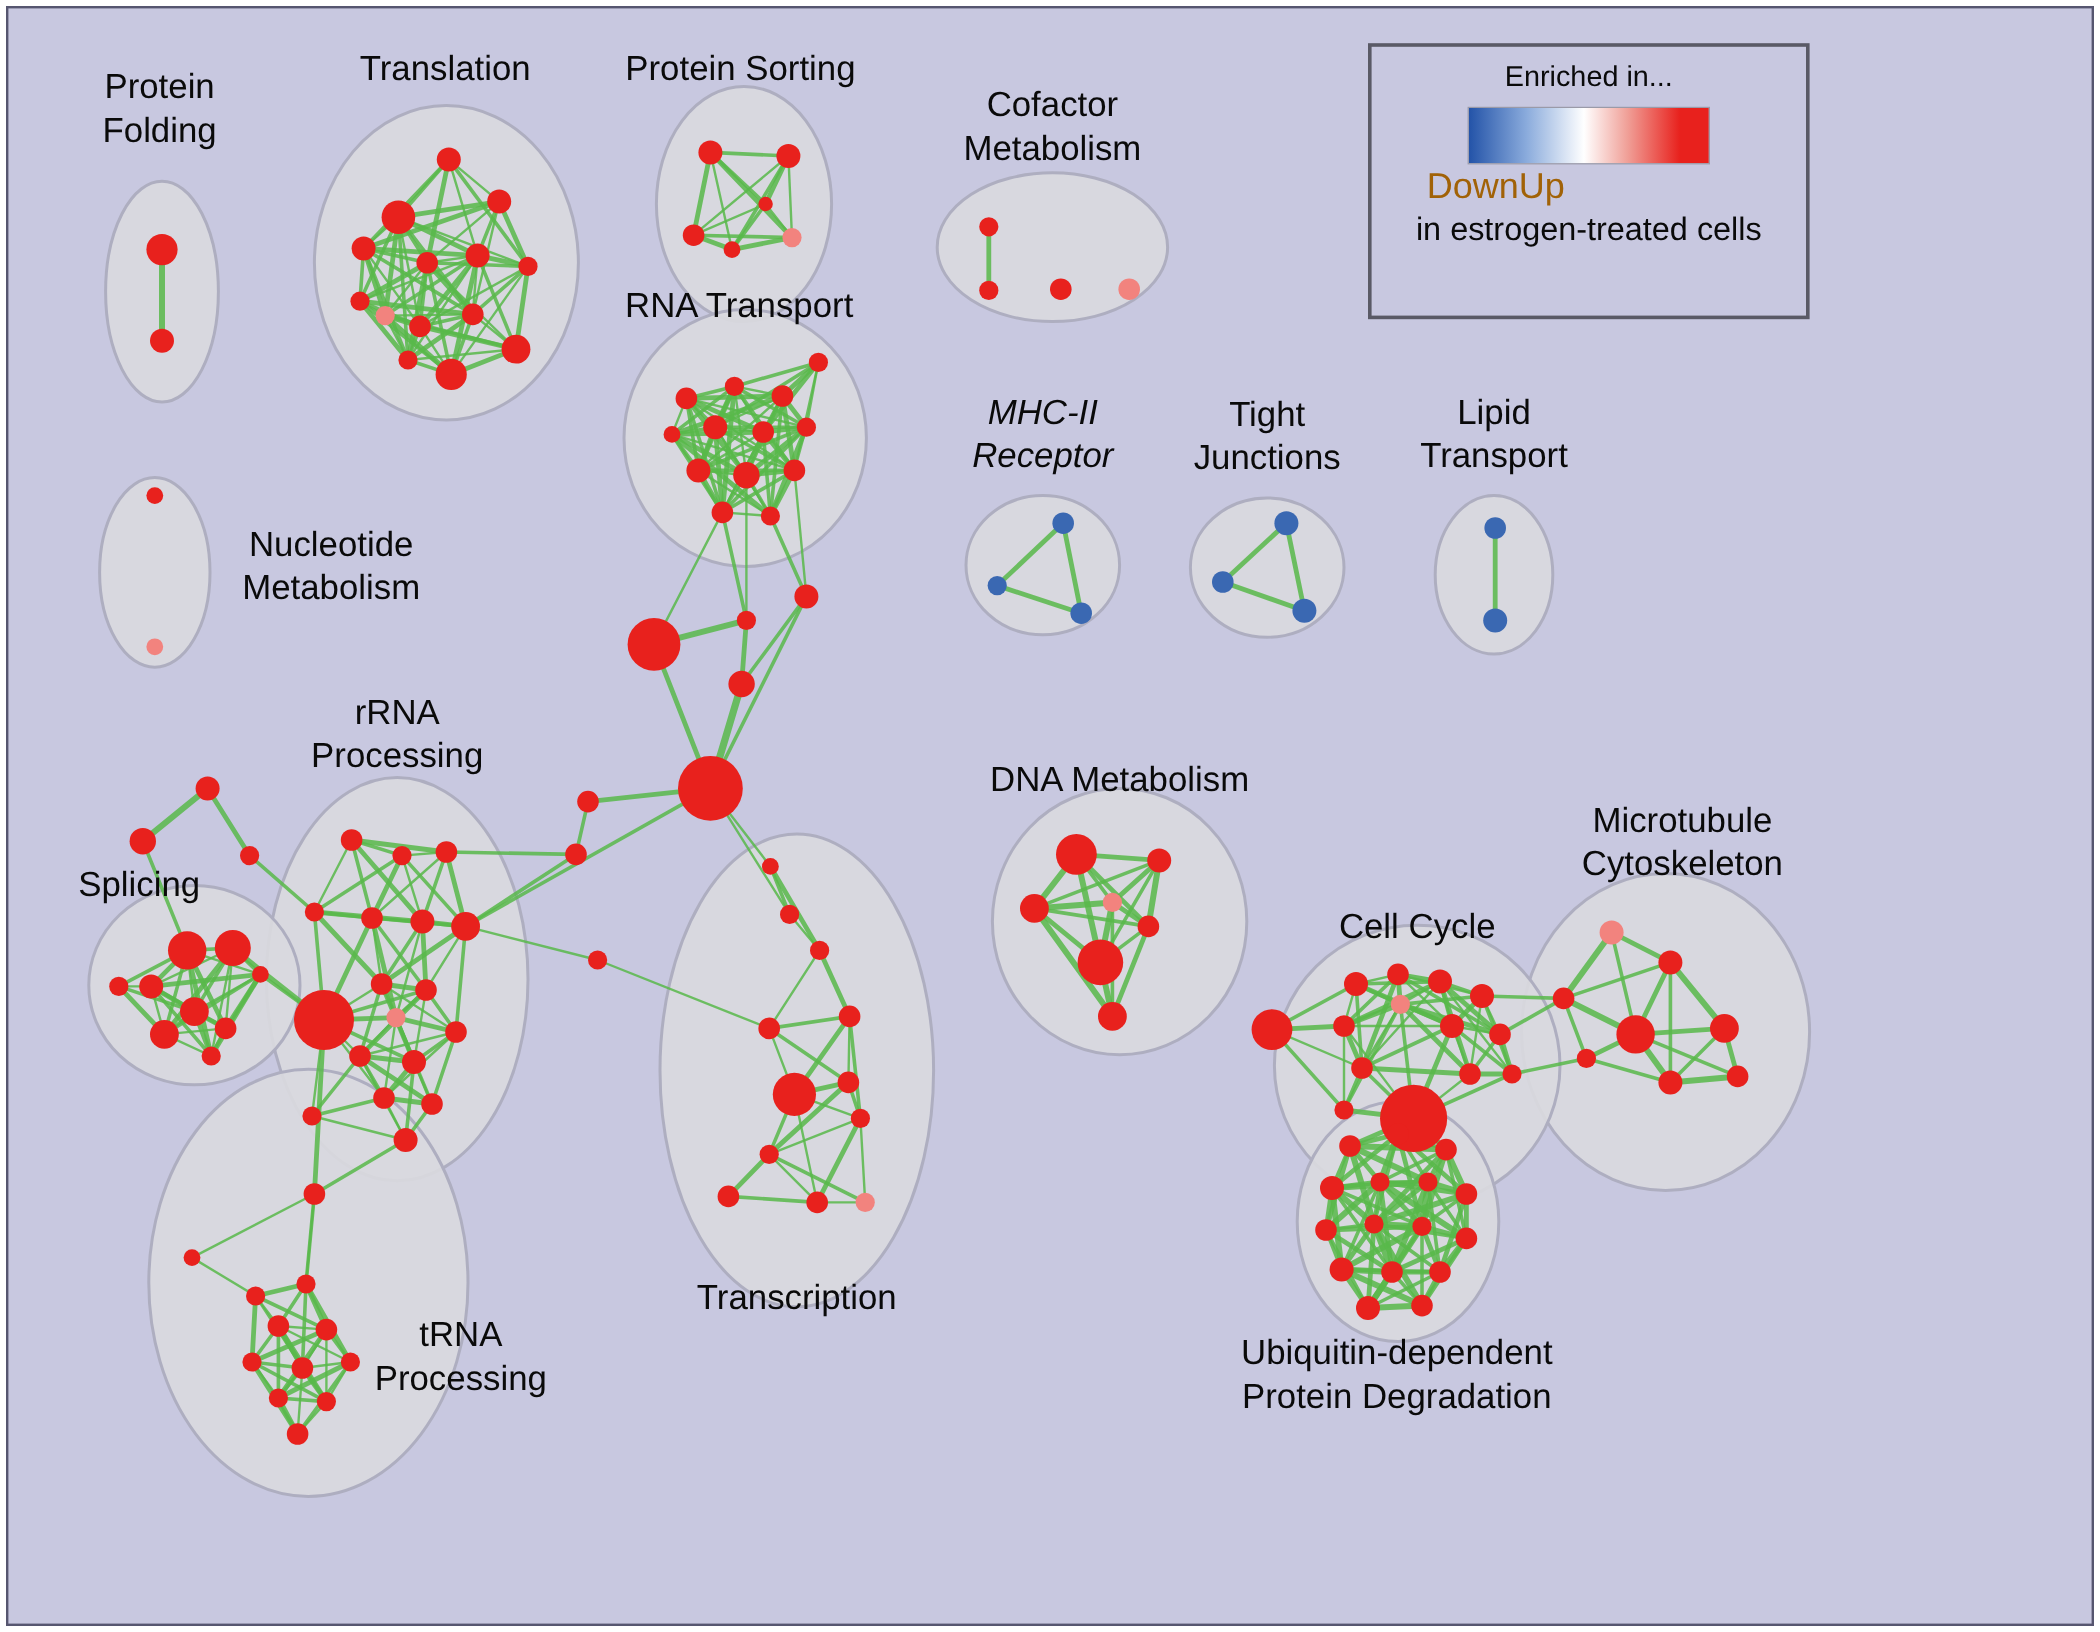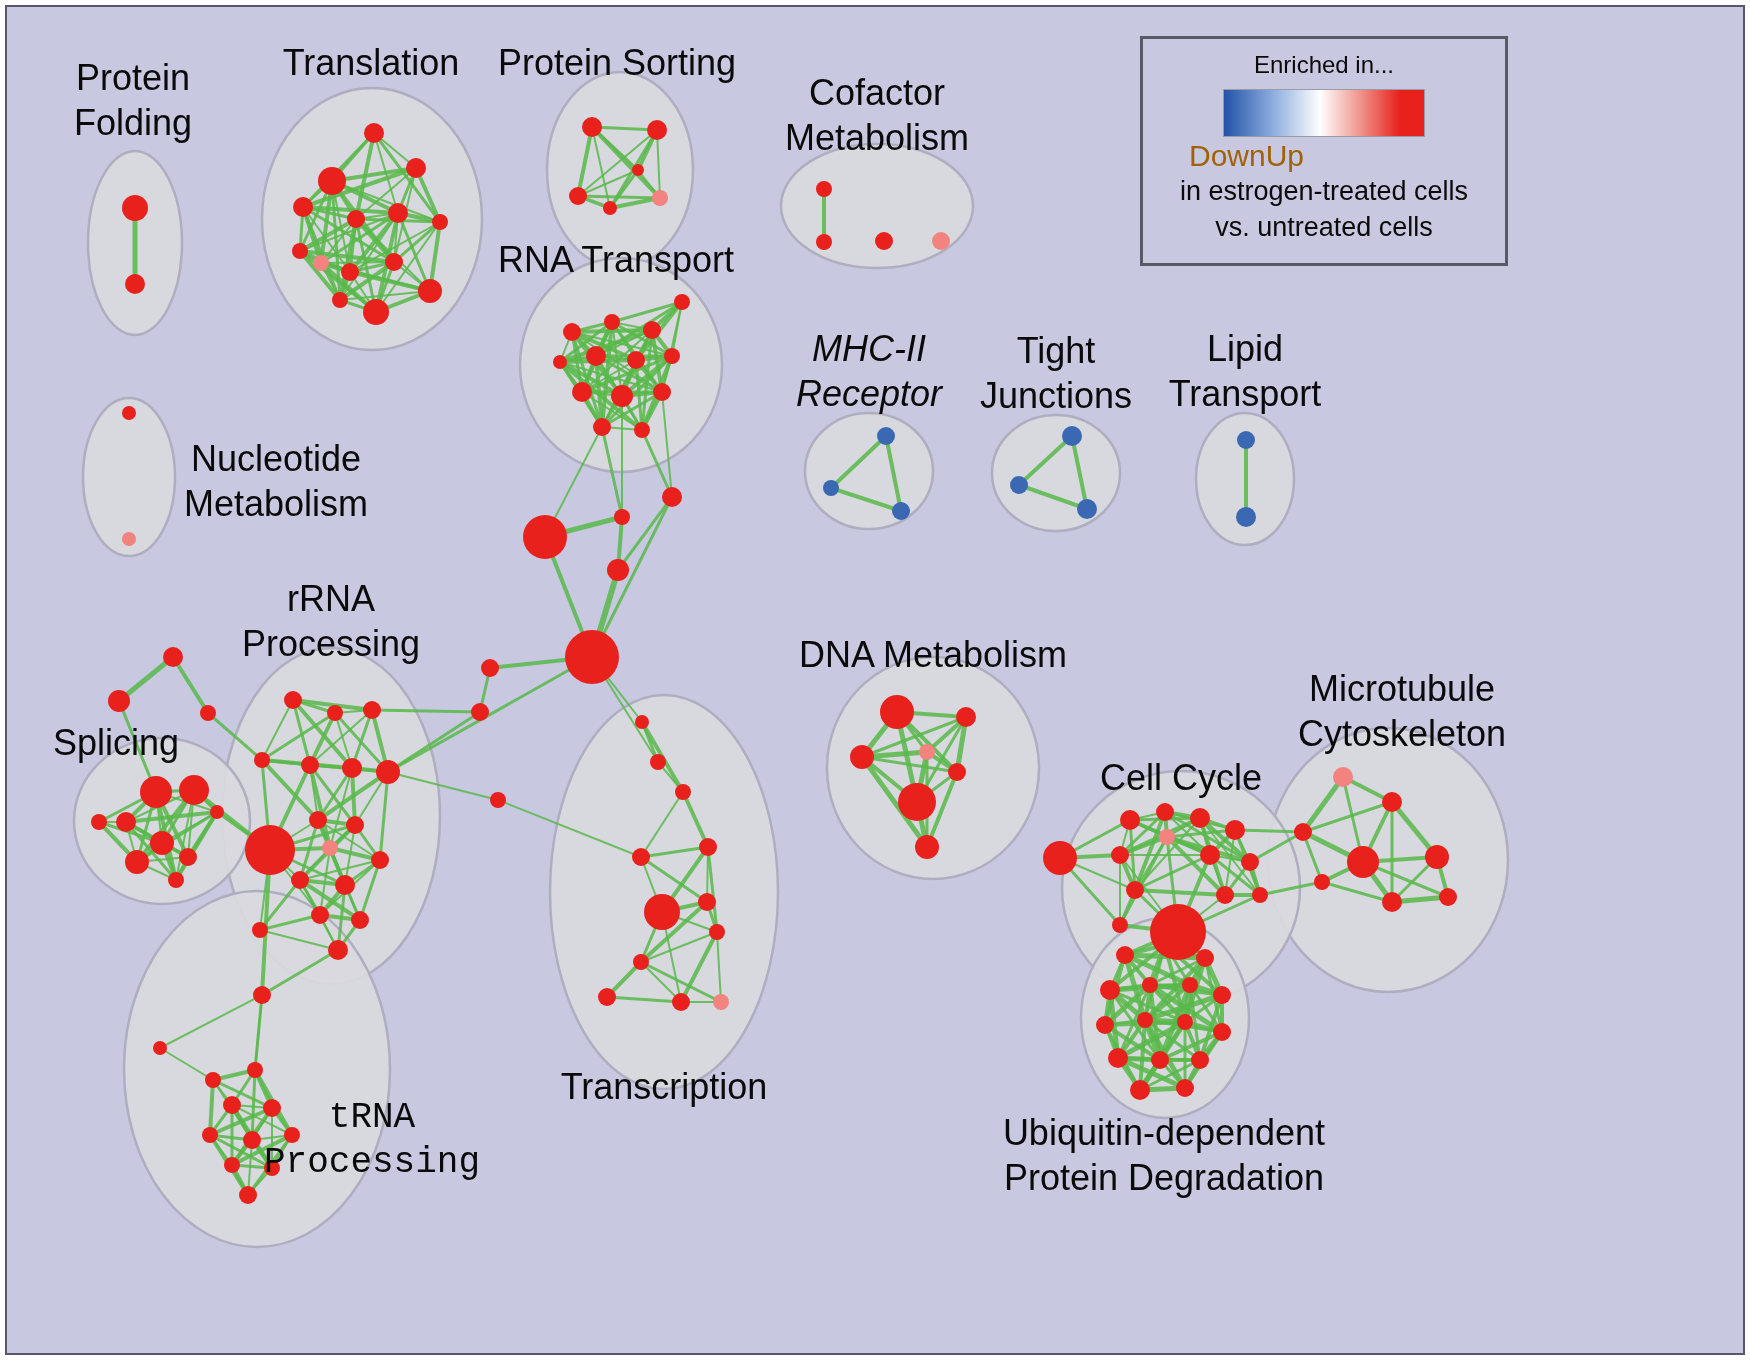--- a/index.html
+++ b/index.html
@@ -2,21 +2,21 @@
 <html><head>
 <meta charset="utf-8">
 <style>
   html,body{margin:0;padding:0}
   .stage{position:relative;width:1750px;height:1360px;background:#ffffff;
          font-family:"Liberation Sans",sans-serif;overflow:hidden}
   .bg{position:absolute;left:5px;top:5px;right:5px;bottom:5px;border:2px solid #565670;box-sizing:border-box}
   #network-svg{position:absolute;left:0;top:0}
   #labels{position:absolute;left:0;top:0;width:100%;height:100%;pointer-events:none}
   .cluster-label{position:absolute;transform:translateX(-50%);text-align:center;
-                 white-space:pre-line;font-size:36px;line-height:1.25;color:#0a0a0a}
+                 white-space:pre-line;font-size:29px;line-height:1.25;color:#0a0a0a}
   .legend{position:absolute;left:1140px;top:36px;width:368px;height:230px;
           border:3px solid #5a5a66;box-sizing:border-box;text-align:center;padding-top:12px}
   .legend-title{font-size:24px;color:#0a0a0a}
   .legend-gradient{width:200px;height:46px;margin:10px auto 2px;border:1px solid #9a9aa8}
   .legend-ends{display:flex;width:270px;margin:2px auto 0;font-size:30px;color:#a16207}
   .legend-line{font-size:27px;line-height:1.35;color:#0a0a0a}
 </style>
 </head>
 <body>
 
@@ -743,34 +743,33 @@
 Receptor</div>
       <div class="cluster-label" style="left: 1056px; top: 328px;">Tight
 Junctions</div>
       <div class="cluster-label" style="left: 1245px; top: 326px;">Lipid
 Transport</div>
       <div class="cluster-label" style="left: 276px; top: 436px;">Nucleotide
 Metabolism</div>
       <div class="cluster-label" style="left: 331px; top: 576px;">rRNA
 Processing</div>
       <div class="cluster-label" style="left: 116px; top: 720px;">Splicing</div>
-      <div class="cluster-label" style="left: 372px; top: 1095px; font-family: Liberation Mono, monospace;">tRNA
+      <div class="cluster-label" style="left: 384px; top: 1095px;">tRNA
 Processing</div>
       <div class="cluster-label" style="left: 664px; top: 1064px;">Transcription</div>
       <div class="cluster-label" style="left: 933px; top: 632px;">DNA Metabolism</div>
       <div class="cluster-label" style="left: 1402px; top: 666px;">Microtubule
 Cytoskeleton</div>
       <div class="cluster-label" style="left: 1181px; top: 755px;">Cell Cycle</div>
       <div class="cluster-label" style="left: 1164px; top: 1092px; margin-top: 18px;">Ubiquitin-dependent
 Protein Degradation</div>
     </div>
 
   <div class="legend">
     <div class="legend-title">Enriched in...</div>
     <div class="legend-gradient" id="legend-gradient" style="background: linear-gradient(90deg, rgb(35, 83, 168) 0%, rgb(138, 171, 220) 24%, rgb(255, 255, 255) 48%, rgb(240, 160, 152) 66%, rgb(232, 33, 29) 88%);"></div>
     <div class="legend-ends">
       <span>Down</span>
       <span>Up</span>
     </div>
     <div class="legend-line">in estrogen-treated cells</div>
-    <div class="legend-line">vs. untreated cells</div>
   </div>
 </div>
 
 </body></html>

